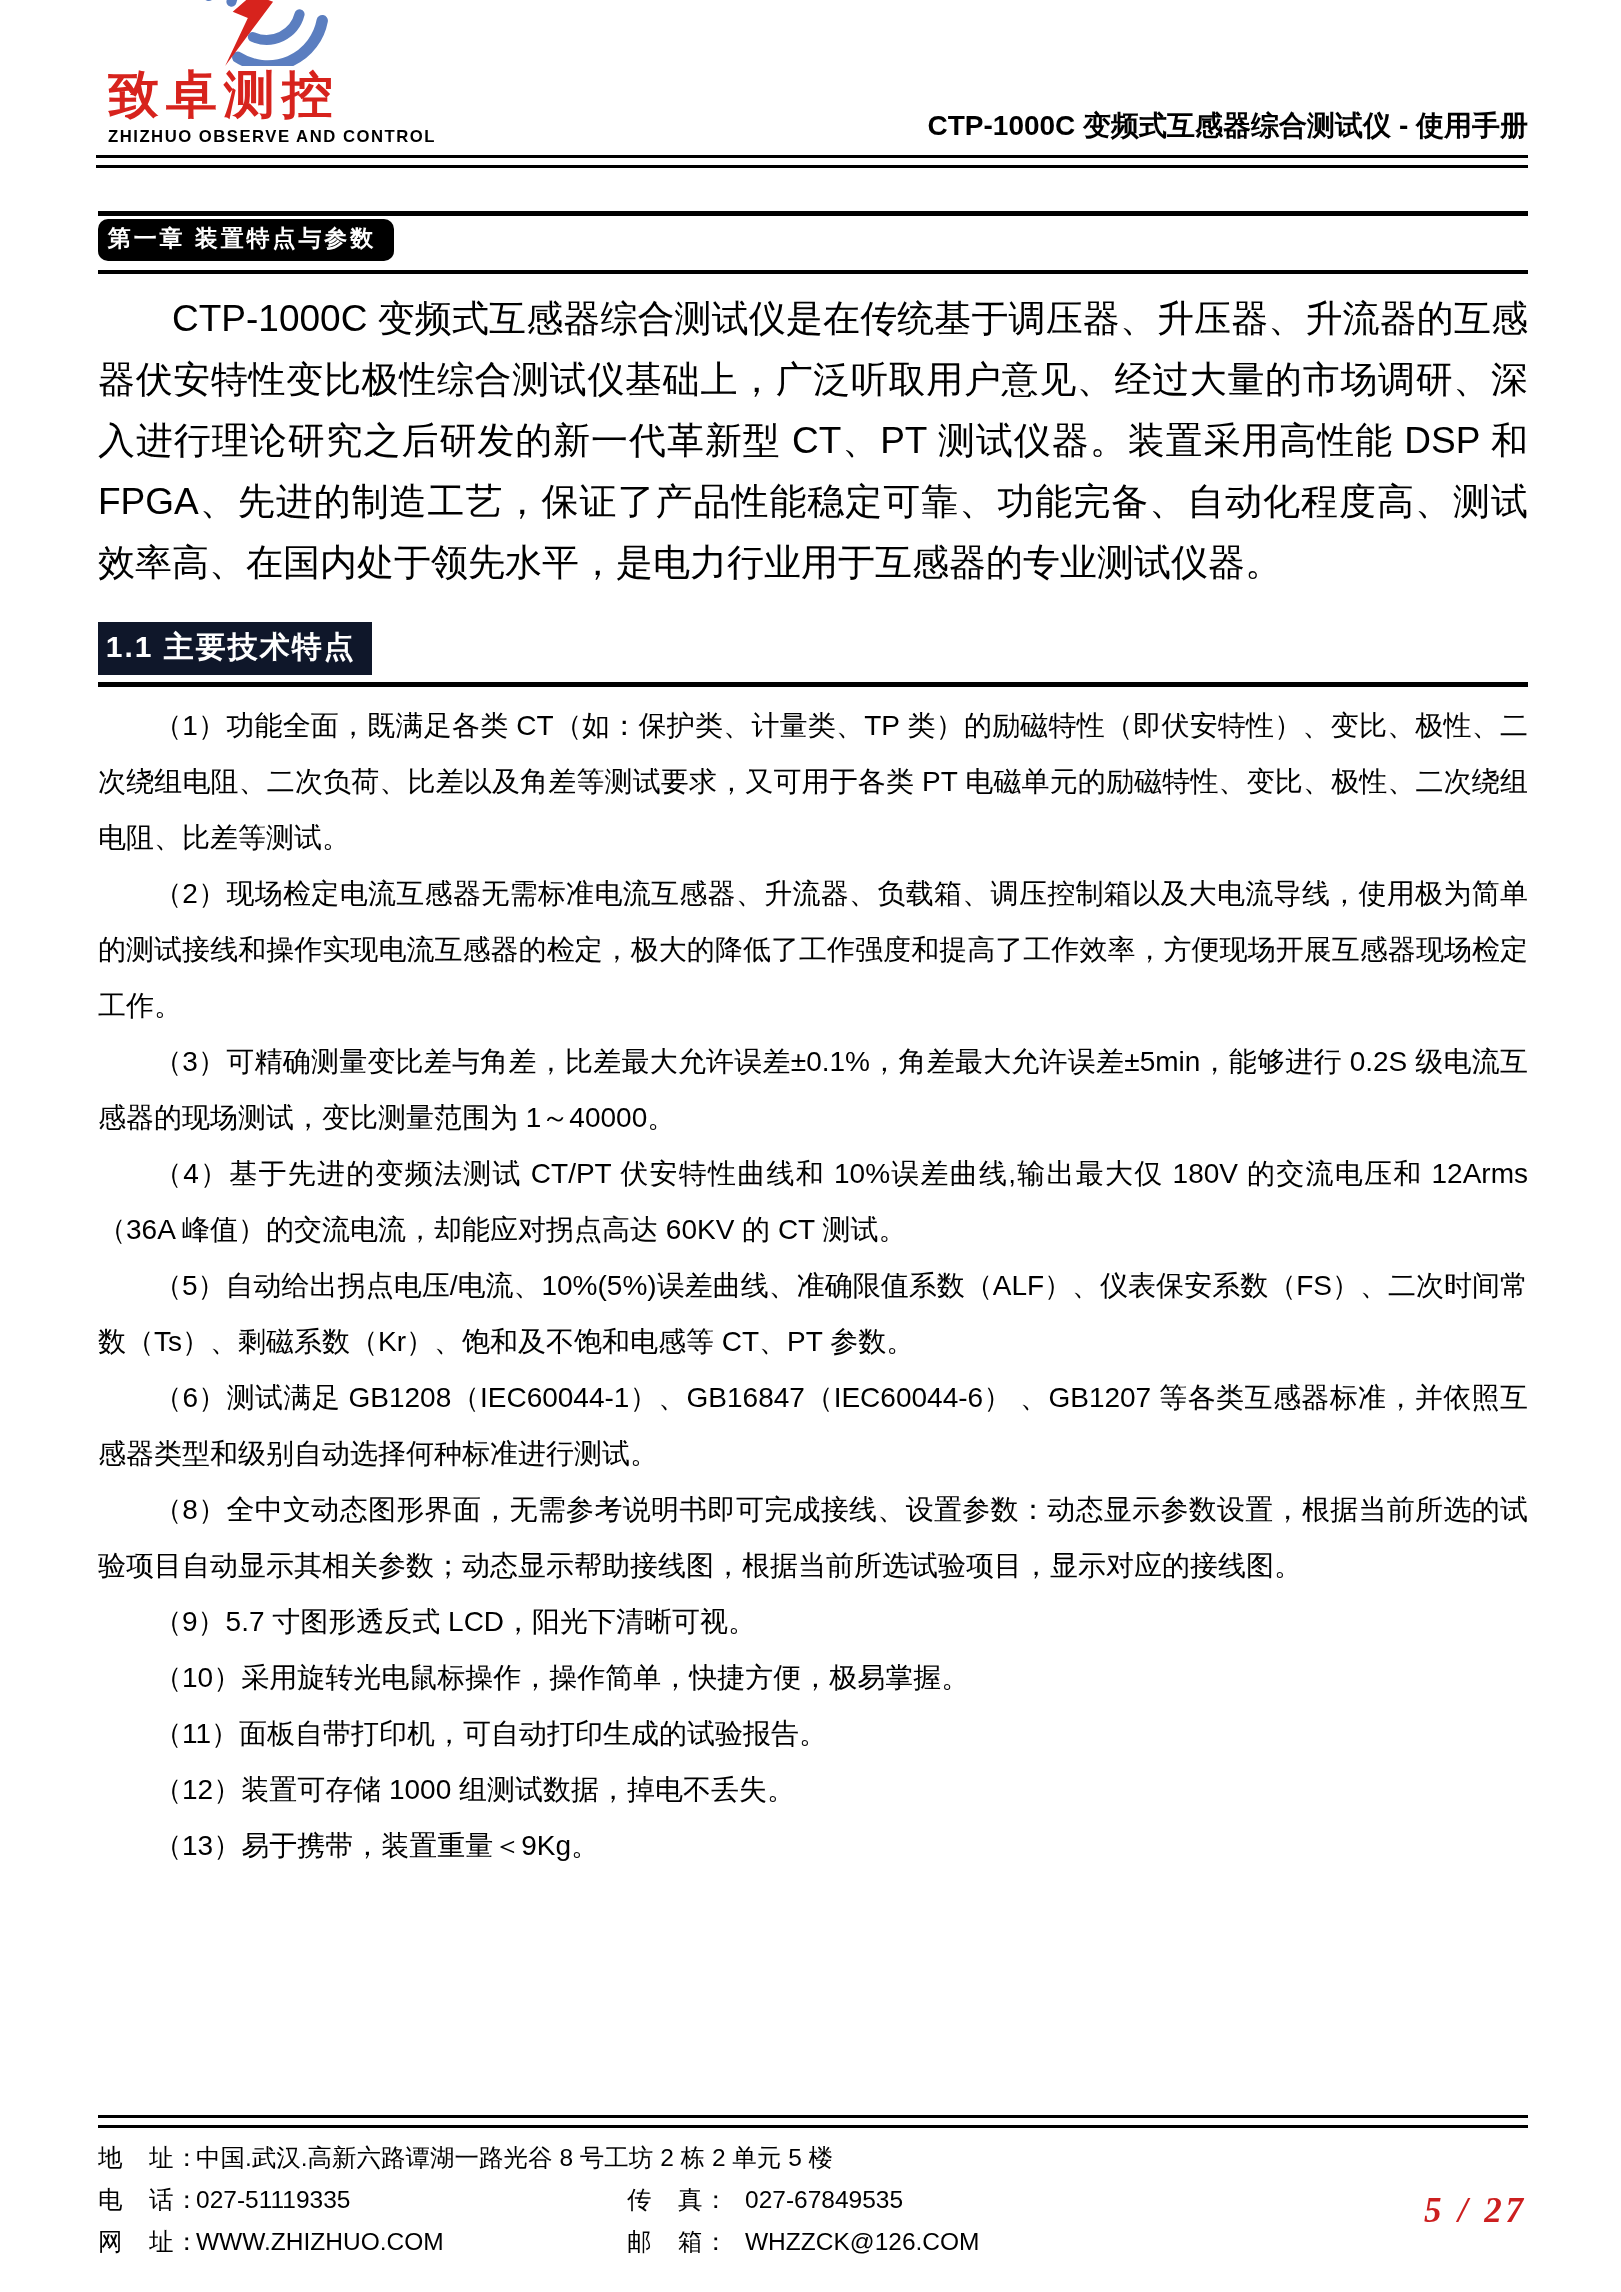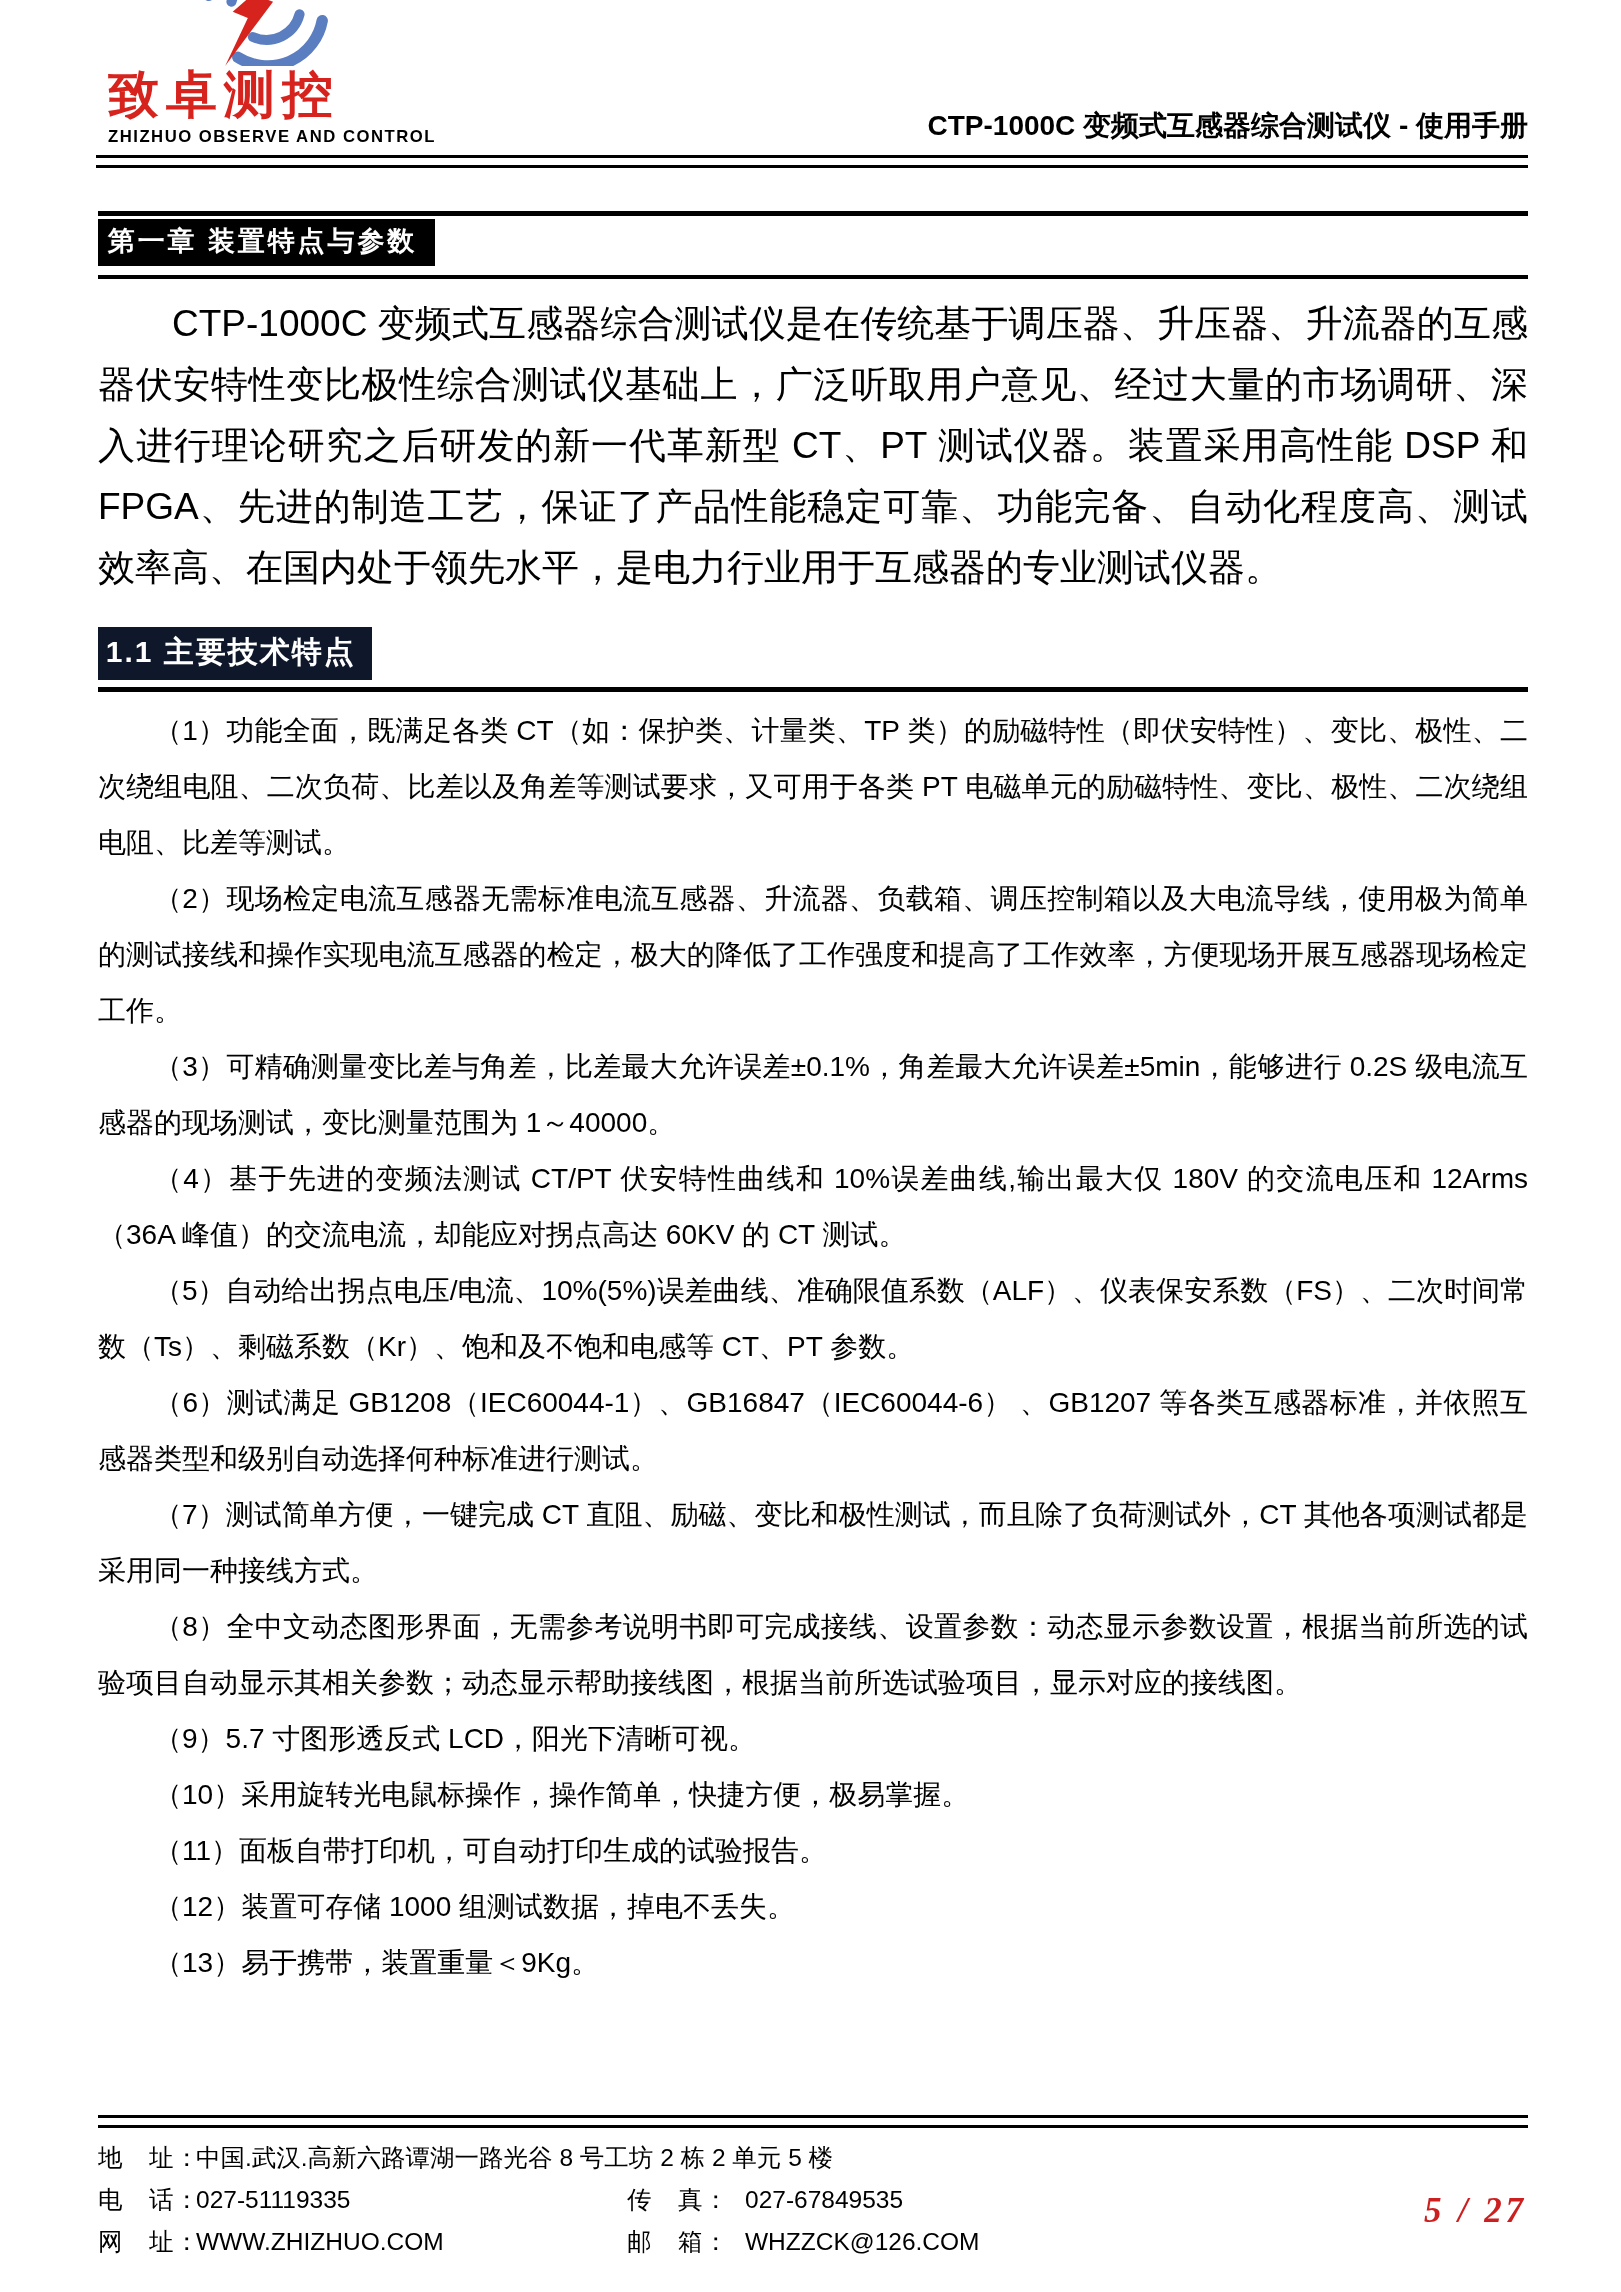--- a/index.html
+++ b/index.html
@@ -55,24 +55,25 @@
   .chapter-block {
     margin-top: 43px;
     border-top: 5.9px solid #000;
     border-bottom: 4.9px solid #000;
     padding: 2.9px 0 8.8px 0;
   }
   .chapter-title {
     display: inline-block;
     background: #000;
     color: #fff;
-    font-size: 27px;
+    font-size: 23px;
     font-weight: 700;
     letter-spacing: 2.9px;
     padding: 4.9px 17.6px 6.9px 9.8px;
+    border-radius: 10px;
   }
   .intro {
     margin-top: 13.7px;
     font-size: 37px;
     line-height: 61px;
     text-align: justify;
     text-indent: 2em;
   }
   .section-block {
     margin-top: 29px;
@@ -161,21 +162,20 @@
       <span class="section-title">1.1 主要技术特点</span>
     </div>
 
     <div class="features">
       <p class="feature">（1）功能全面，既满足各类 CT（如：保护类、计量类、TP 类）的励磁特性（即伏安特性）、变比、极性、二次绕组电阻、二次负荷、比差以及角差等测试要求，又可用于各类 PT 电磁单元的励磁特性、变比、极性、二次绕组电阻、比差等测试。</p>
       <p class="feature">（2）现场检定电流互感器无需标准电流互感器、升流器、负载箱、调压控制箱以及大电流导线，使用极为简单的测试接线和操作实现电流互感器的检定，极大的降低了工作强度和提高了工作效率，方便现场开展互感器现场检定工作。</p>
       <p class="feature">（3）可精确测量变比差与角差，比差最大允许误差±0.1%，角差最大允许误差±5min，能够进行 0.2S 级电流互感器的现场测试，变比测量范围为 1～40000。</p>
       <p class="feature">（4）基于先进的变频法测试 CT/PT 伏安特性曲线和 10%误差曲线,输出最大仅 180V 的交流电压和 12Arms（36A 峰值）的交流电流，却能应对拐点高达 60KV 的 CT 测试。</p>
       <p class="feature">（5）自动给出拐点电压/电流、10%(5%)误差曲线、准确限值系数（ALF）、仪表保安系数（FS）、二次时间常数（Ts）、剩磁系数（Kr）、饱和及不饱和电感等 CT、PT 参数。</p>
       <p class="feature">（6）测试满足 GB1208（IEC60044-1）、GB16847（IEC60044-6） 、GB1207 等各类互感器标准，并依照互感器类型和级别自动选择何种标准进行测试。</p>
-      <p class="feature">（7）测试简单方便，一键完成 CT 直阻、励磁、变比和极性测试，而且除了负荷测试外，CT 其他各项测试都是采用同一种接线方式。</p>
       <p class="feature">（8）全中文动态图形界面，无需参考说明书即可完成接线、设置参数：动态显示参数设置，根据当前所选的试验项目自动显示其相关参数；动态显示帮助接线图，根据当前所选试验项目，显示对应的接线图。</p>
       <p class="feature">（9）5.7 寸图形透反式 LCD，阳光下清晰可视。</p>
       <p class="feature">（10）采用旋转光电鼠标操作，操作简单，快捷方便，极易掌握。</p>
       <p class="feature">（11）面板自带打印机，可自动打印生成的试验报告。</p>
       <p class="feature">（12）装置可存储 1000 组测试数据，掉电不丢失。</p>
       <p class="feature">（13）易于携带，装置重量＜9Kg。</p>
     </div>
 
   </main>
 

